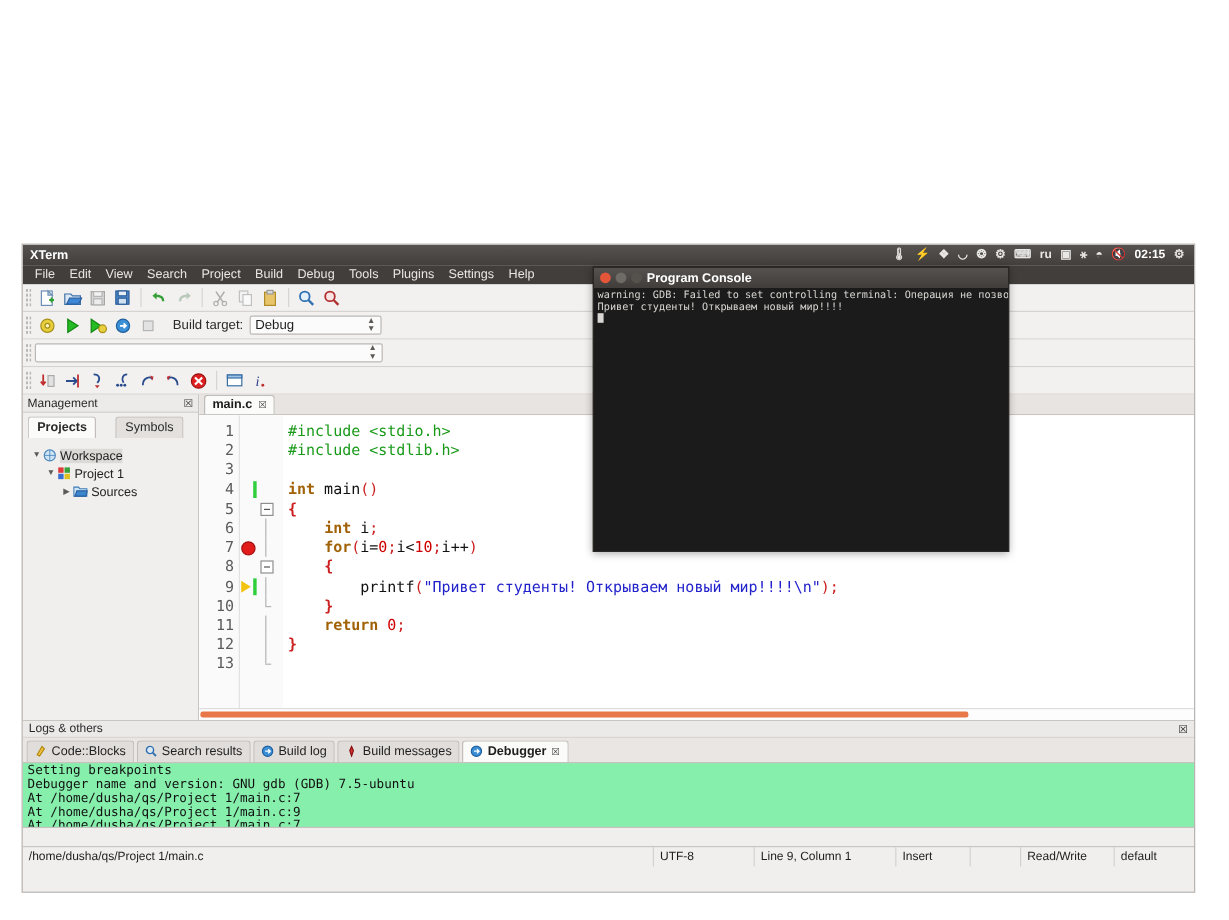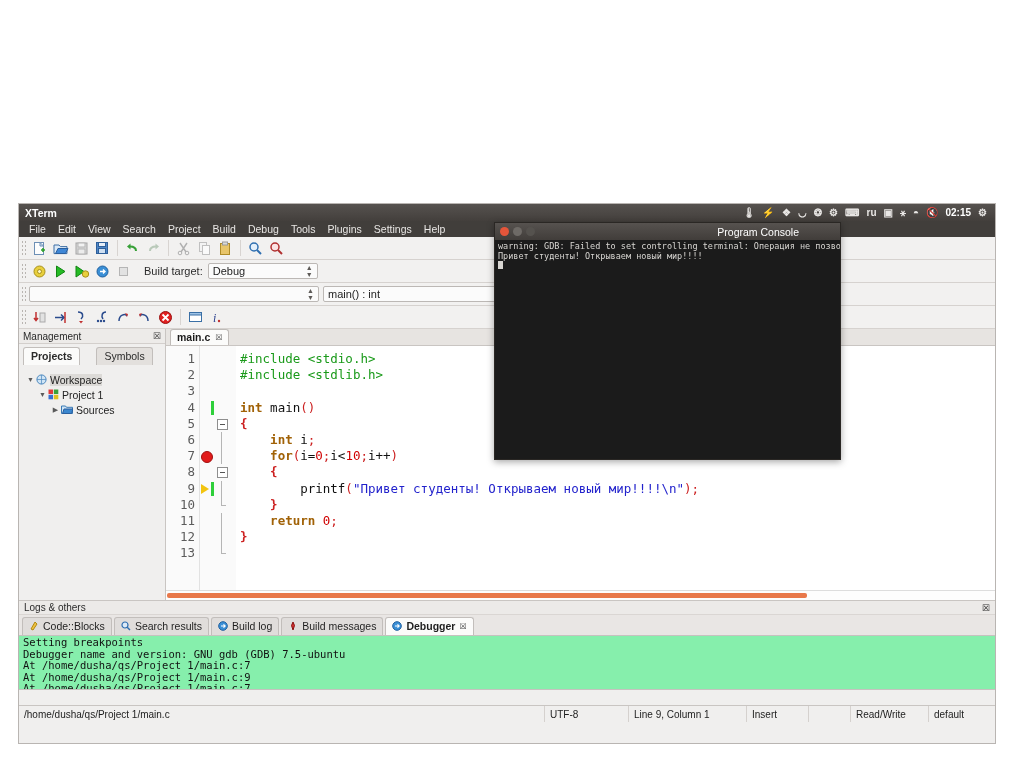--- a/index.html
+++ b/index.html
@@ -168,21 +168,21 @@
     box-sizing:border-box;overflow:hidden;
   }
   .con-title{
     height:17px;background:linear-gradient(#56524f,#413d3a);display:flex;align-items:center;
     padding:0 5px;gap:4px;
   }
   .wb{width:9px;height:9px;border-radius:50%;display:inline-block;}
   .wb.c{background:#e4553a;}
   .wb.m{background:#6e6a66;}
   .wb.z{background:#55524e;}
-  .con-title .t{flex:1;text-align:right;color:#fff;font-size:10.5px;font-weight:normal;
+  .con-title .t{flex:1;text-align:left;color:#fff;font-size:10.5px;font-weight:bold;
                 padding-right:36px;}
   .con-body{
     padding:2px 3px;font-family:"DejaVu Sans Mono", monospace;font-size:8.5px;
     line-height:9.5px;color:#d8d6d2;white-space:pre;
   }
   .caret{display:inline-block;width:5px;height:8px;background:#d8d6d2;}
 </style>
 </head>
 <body>
 
@@ -338,23 +338,20 @@
         <span class="spin">▲<br>▼</span>
       </div>
     </div>
 
     <div class="toolbar">
       <div class="grip"></div>
       <div class="combo" style="width:290px">
         <span></span>
         <span class="spin">▲<br>▼</span>
       </div>
-      <div class="combo" style="width:220px;margin-left:4px">
-        <span>main() : int</span>
-      </div>
     </div>
 
     <div class="toolbar">
       <div class="grip"></div>
       <span class="tbtn">
         <svg width="17" height="17" viewBox="0 0 17 17">
             <path d="M5 3 v8 M3 9 l2 2.5 2-2.5" stroke="#c03030" stroke-width="1.5" fill="none"></path>
             <rect x="9" y="4" width="5" height="9" fill="#e2e2e2" stroke="#aaa"></rect>
           </svg>
       </span>

